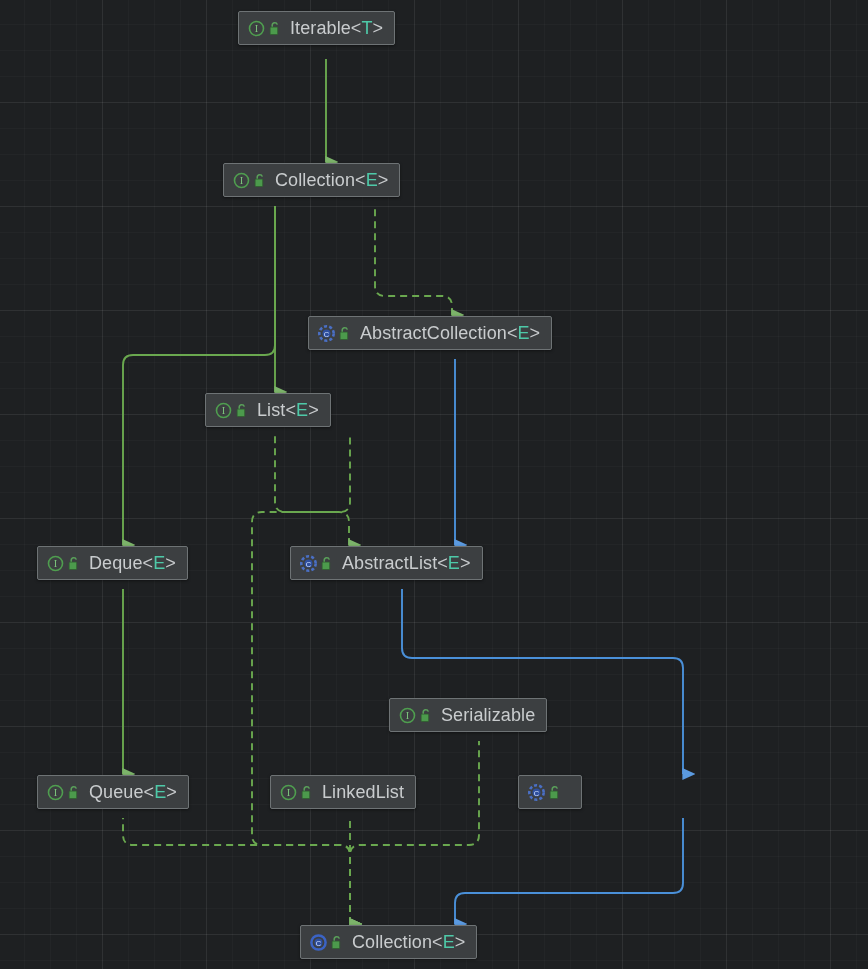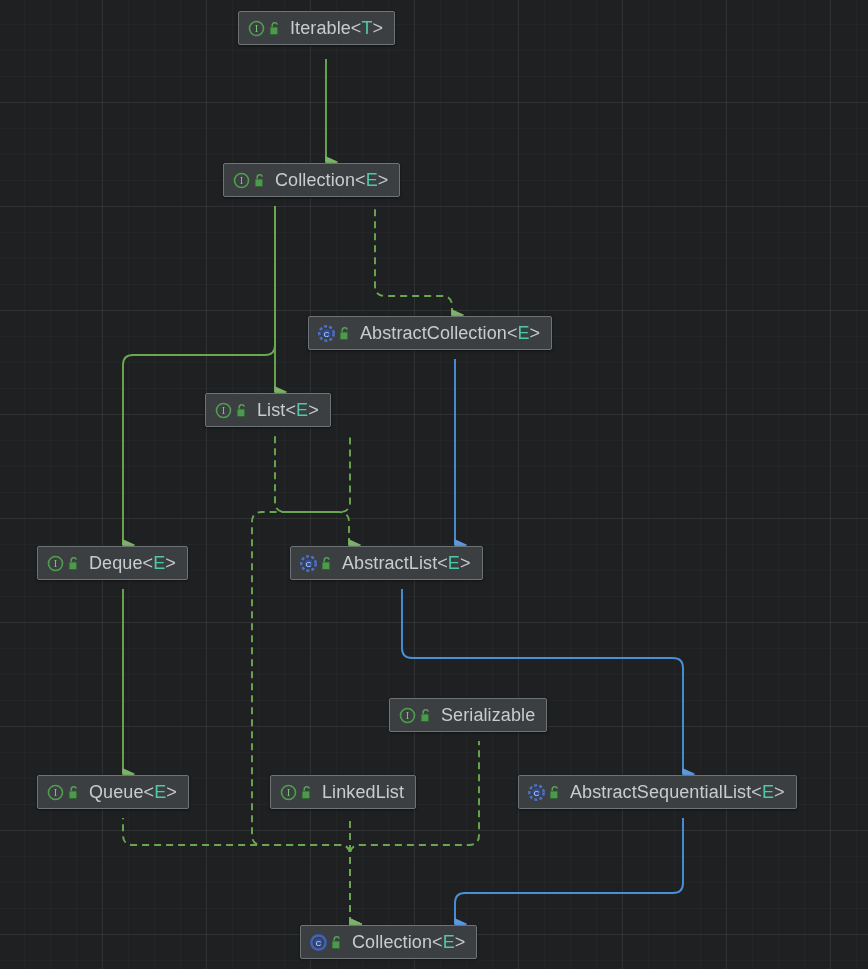--- a/index.html
+++ b/index.html
@@ -266,23 +266,20 @@
       <svg class="type-icon" width="17" height="17" viewBox="0 0 17 17">
         <circle cx="8.5" cy="8.5" r="7.2" fill="none" stroke="#4a6fc4" stroke-width="2.6" stroke-dasharray="3.1 2.1"></circle>
         <circle cx="8.5" cy="8.5" r="4" fill="#2f4f9e"></circle>
         <text x="8.5" y="11.7" text-anchor="middle" font-family="Liberation Sans, sans-serif" font-size="7.5" fill="#cfe0ff">C</text>
       </svg>
       <svg class="lock-icon" width="13" height="15" viewBox="0 0 13 15">
         <path d="M4.2 6.2 V4.1 a2.6 2.6 0 0 1 5.1 -0.5" fill="none" stroke="#5aa05a" stroke-width="1.5"></path>
         <rect x="2.1" y="6.1" width="7.6" height="7.4" rx="0.8" fill="#4c9a4c" stroke="#2f5e2f" stroke-width="0.8"></rect>
       </svg>
     </span>
-    <span class="node-label">
-      <span>AbstractSequentialList</span><span class="generic">&lt;</span><span class="tparam">E</span><span class="generic">&gt;</span>
-    </span>
   </div>
 
   <div class="uml-node" style="left:300px; top:925px;">
     <span class="node-icons">
       <svg class="type-icon" width="17" height="17" viewBox="0 0 17 17">
         <circle cx="8.5" cy="8.5" r="7.1" fill="none" stroke="#3b63c4" stroke-width="2.5"></circle>
         <circle cx="8.5" cy="8.5" r="4" fill="#2f4f9e"></circle>
         <text x="8.5" y="11.7" text-anchor="middle" font-family="Liberation Sans, sans-serif" font-size="7.5" fill="#cfe0ff">C</text>
       </svg>
       <svg class="lock-icon" width="13" height="15" viewBox="0 0 13 15">

